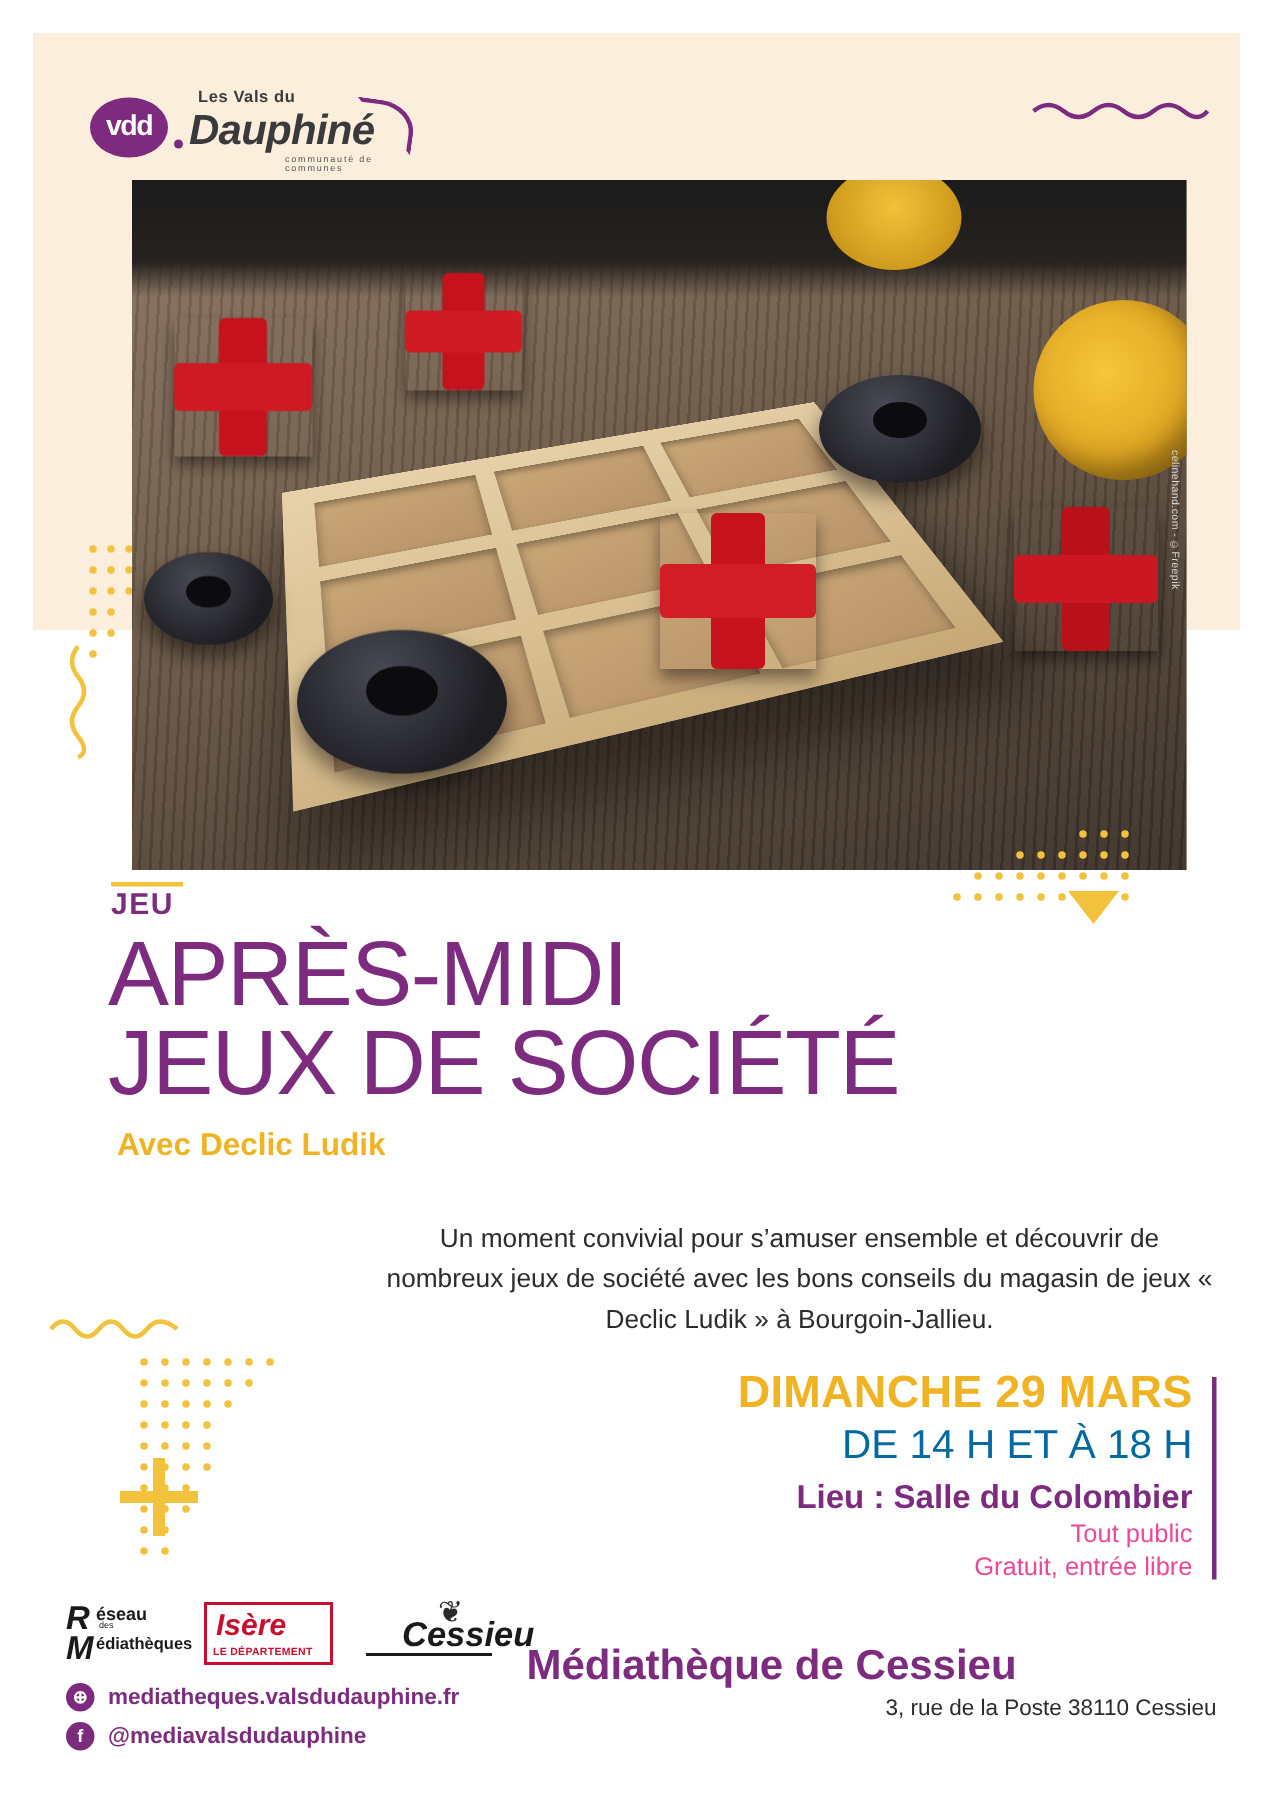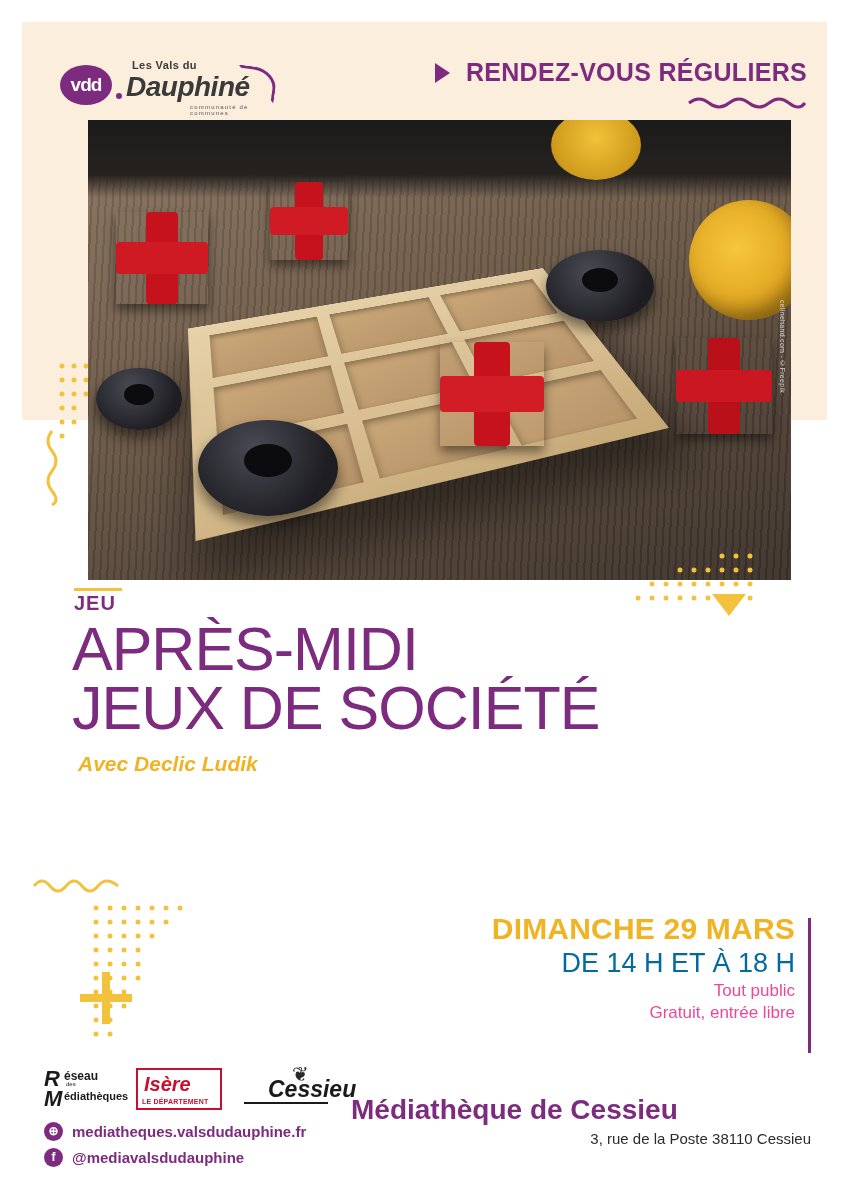--- a/index.html
+++ b/index.html
@@ -307,21 +307,20 @@
     line-height: 0.96;
     font-weight: normal;
     color: #7c2b7f;
     letter-spacing: -1px;
   }
   .subtitle {
     position: absolute;
     left: 56px;
     top: 730px;
     font-size: 21px;
-    font-style: italic;
     font-weight: bold;
     color: #f0b323;
   }
   .description {
     position: absolute;
     right: 14px;
     top: 790px;
     width: 560px;
     text-align: center;
     font-size: 17.5px;
@@ -508,24 +507,20 @@
   <div class="logo-vdd">
     <div class="vdd-circle">vdd</div>
     <div class="vdd-dot"></div>
     <div class="vdd-swoosh"></div>
     <div class="vdd-l1">Les Vals du</div>
     <div class="vdd-l2">Dauphiné</div>
     <div class="vdd-l3">communauté de communes</div>
   </div>
 
   <div class="rdv">
-    <div class="rdv-line">
-      <div class="rdv-tri"></div>
-      <div class="rdv-text">RENDEZ-VOUS RÉGULIERS</div>
-    </div>
     <div class="rdv-wave">
       <svg width="120" height="14" viewBox="0 0 120 14">
         <path d="M2 8 Q 12 0, 22 8 T 42 8 T 62 8 T 82 8 T 102 8 T 118 8" fill="none" stroke="#7c2b7f" stroke-width="3"></path>
       </svg>
     </div>
   </div>
 
   <div class="photo">
     <div class="wood"></div>
     <div class="dark-top"></div>
@@ -692,25 +687,27 @@
 
   <div class="plus-yellow"></div>
 
   <div class="jeu-underline"></div>
   <div class="jeu">JEU</div>
   <div class="title">
     <div>APRÈS-MIDI</div>
     <div>JEUX DE SOCIÉTÉ</div>
   </div>
   <div class="subtitle">Avec Declic Ludik</div>
+  <div class="description">Un moment convivial pour s’amuser ensemble et découvrir de nombreux jeux de société avec les bons conseils du magasin de jeux « Declic Ludik » à Bourgoin-Jallieu.</div>
 
   <div class="details">
     <div class="bar"></div>
     <div class="date">DIMANCHE 29 MARS</div>
     <div class="hours">DE 14 H ET À 18 H</div>
+    <div class="place">Lieu : Salle du Colombier</div>
     <div class="audience">Tout public</div>
     <div class="price">Gratuit, entrée libre</div>
   </div>
 
   <div class="venue">Médiathèque de Cessieu</div>
   <div class="address">3, rue de la Poste 38110 Cessieu</div>
 
   <div class="partners">
     <div class="logo-reseau">
       <div class="r">R</div>

